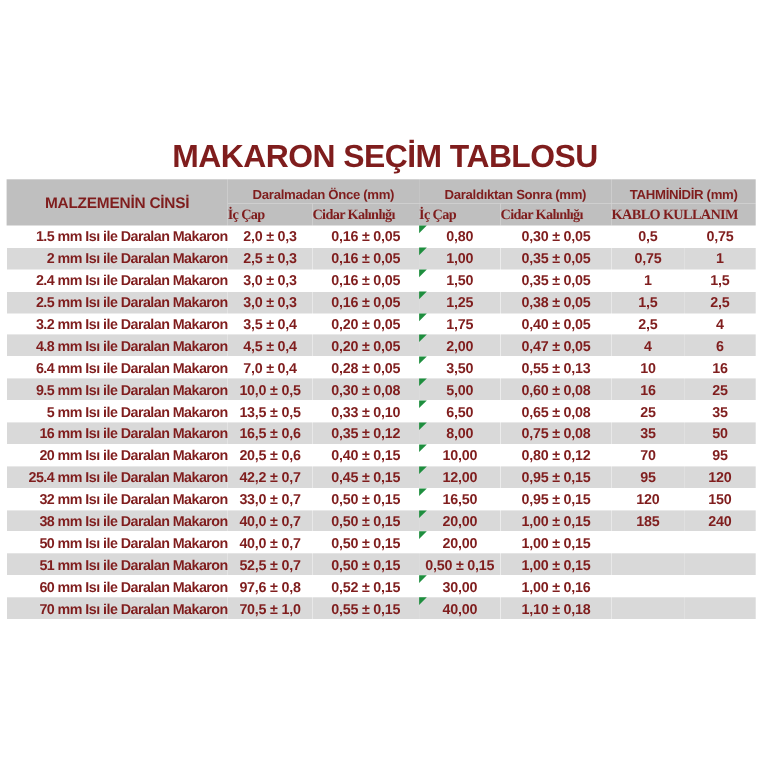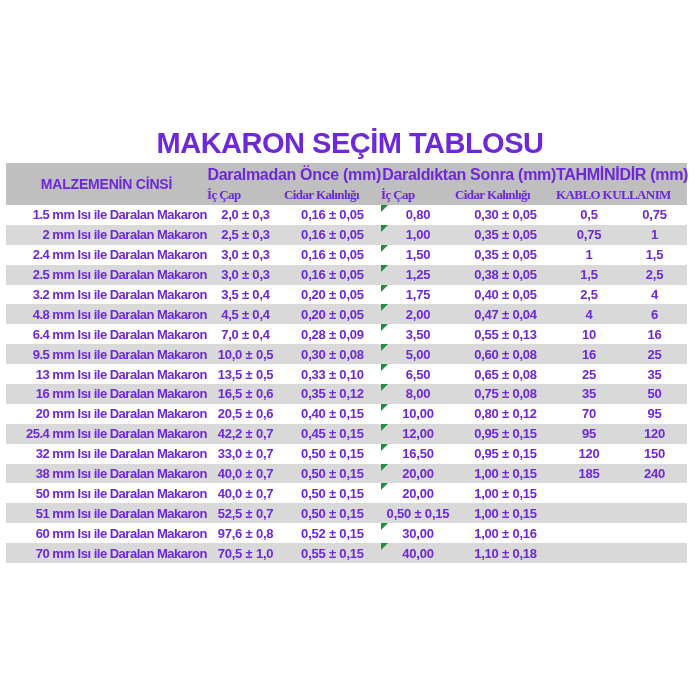--- a/index.html
+++ b/index.html
@@ -1,33 +1,33 @@
 <!DOCTYPE html>
 <html style="--page-bg: #ffffff; --header-bg: #bfbfbf; --stripe-bg: #d9d9d9; --marker-green: #1e8e3e;"><head>
 <meta charset="utf-8">
 <style>
   html,body{margin:0;padding:0;background:#ffffff;}
   .page{
     position:relative;width:700px;height:700px;overflow:hidden;
     background:var(--page-bg,#ffffff);
-    font-family:"Liberation Sans",sans-serif;color:#6d28d9;
+    font-family:"Liberation Sans",sans-serif;color:#7f1d1d;
   }
   .title{
     position:absolute;top:127px;left:0;width:100%;
     text-align:center;font-size:29px;font-weight:700;letter-spacing:-0.5px;
     white-space:nowrap;
   }
   table.spec{
     position:absolute;top:163px;left:6px;width:681px;
     border-collapse:collapse;table-layout:fixed;
   }
   th,td{padding:0;font-weight:700;white-space:nowrap;}
   thead th{background:var(--header-bg,#bfbfbf);}
   .th-col1{font-size:14px;text-align:center;vertical-align:middle;letter-spacing:-0.2px;}
-  .th-group{font-size:16px;height:21px;vertical-align:bottom;text-align:right;letter-spacing:-0.3px;padding-bottom:1px;}
+  .th-group{font-size:12px;height:21px;vertical-align:bottom;text-align:center;letter-spacing:-0.3px;padding-bottom:1px;}
   .th-sub{font-size:13px;height:20px;vertical-align:middle;text-align:left;letter-spacing:-0.6px;font-family:Liberation Serif, serif;}
   tbody td{height:19.9px;font-size:13px;position:relative;vertical-align:middle;}
   td.c-label{text-align:right;padding-left:5px;letter-spacing:-0.5px;}
   td.c-num{text-align:center;letter-spacing:-0.2px;}
   tr.striped td{background:var(--stripe-bg,#d9d9d9);}
   .marker{
     position:absolute;top:0;left:0;width:0;height:0;
     border-top:7px solid var(--marker-green,#1e8e3e);
     border-right:7px solid transparent;
   }
@@ -107,44 +107,44 @@
           <td class="c-num"><span class="marker"></span>1,75</td>
           <td class="c-num">0,40 ± 0,05</td>
           <td class="c-num">2,5</td>
           <td class="c-num">4</td>
         </tr>
         <tr class="striped">
           <td class="c-label">4.8 mm Isı ile Daralan Makaron</td>
           <td class="c-num">4,5 ± 0,4</td>
           <td class="c-num">0,20 ± 0,05</td>
           <td class="c-num"><span class="marker"></span>2,00</td>
-          <td class="c-num">0,47 ± 0,04</td>
+          <td class="c-num">0,47 ± 0,05</td>
           <td class="c-num">4</td>
           <td class="c-num">6</td>
         </tr>
         <tr>
           <td class="c-label">6.4 mm Isı ile Daralan Makaron</td>
           <td class="c-num">7,0 ± 0,4</td>
-          <td class="c-num">0,28 ± 0,09</td>
+          <td class="c-num">0,28 ± 0,05</td>
           <td class="c-num"><span class="marker"></span>3,50</td>
           <td class="c-num">0,55 ± 0,13</td>
           <td class="c-num">10</td>
           <td class="c-num">16</td>
         </tr>
         <tr class="striped">
           <td class="c-label">9.5 mm Isı ile Daralan Makaron</td>
           <td class="c-num">10,0 ± 0,5</td>
           <td class="c-num">0,30 ± 0,08</td>
           <td class="c-num"><span class="marker"></span>5,00</td>
           <td class="c-num">0,60 ± 0,08</td>
           <td class="c-num">16</td>
           <td class="c-num">25</td>
         </tr>
         <tr>
-          <td class="c-label">13 mm Isı ile Daralan Makaron</td>
+          <td class="c-label">5 mm Isı ile Daralan Makaron</td>
           <td class="c-num">13,5 ± 0,5</td>
           <td class="c-num">0,33 ± 0,10</td>
           <td class="c-num"><span class="marker"></span>6,50</td>
           <td class="c-num">0,65 ± 0,08</td>
           <td class="c-num">25</td>
           <td class="c-num">35</td>
         </tr>
         <tr class="striped">
           <td class="c-label">16 mm Isı ile Daralan Makaron</td>
           <td class="c-num">16,5 ± 0,6</td>

